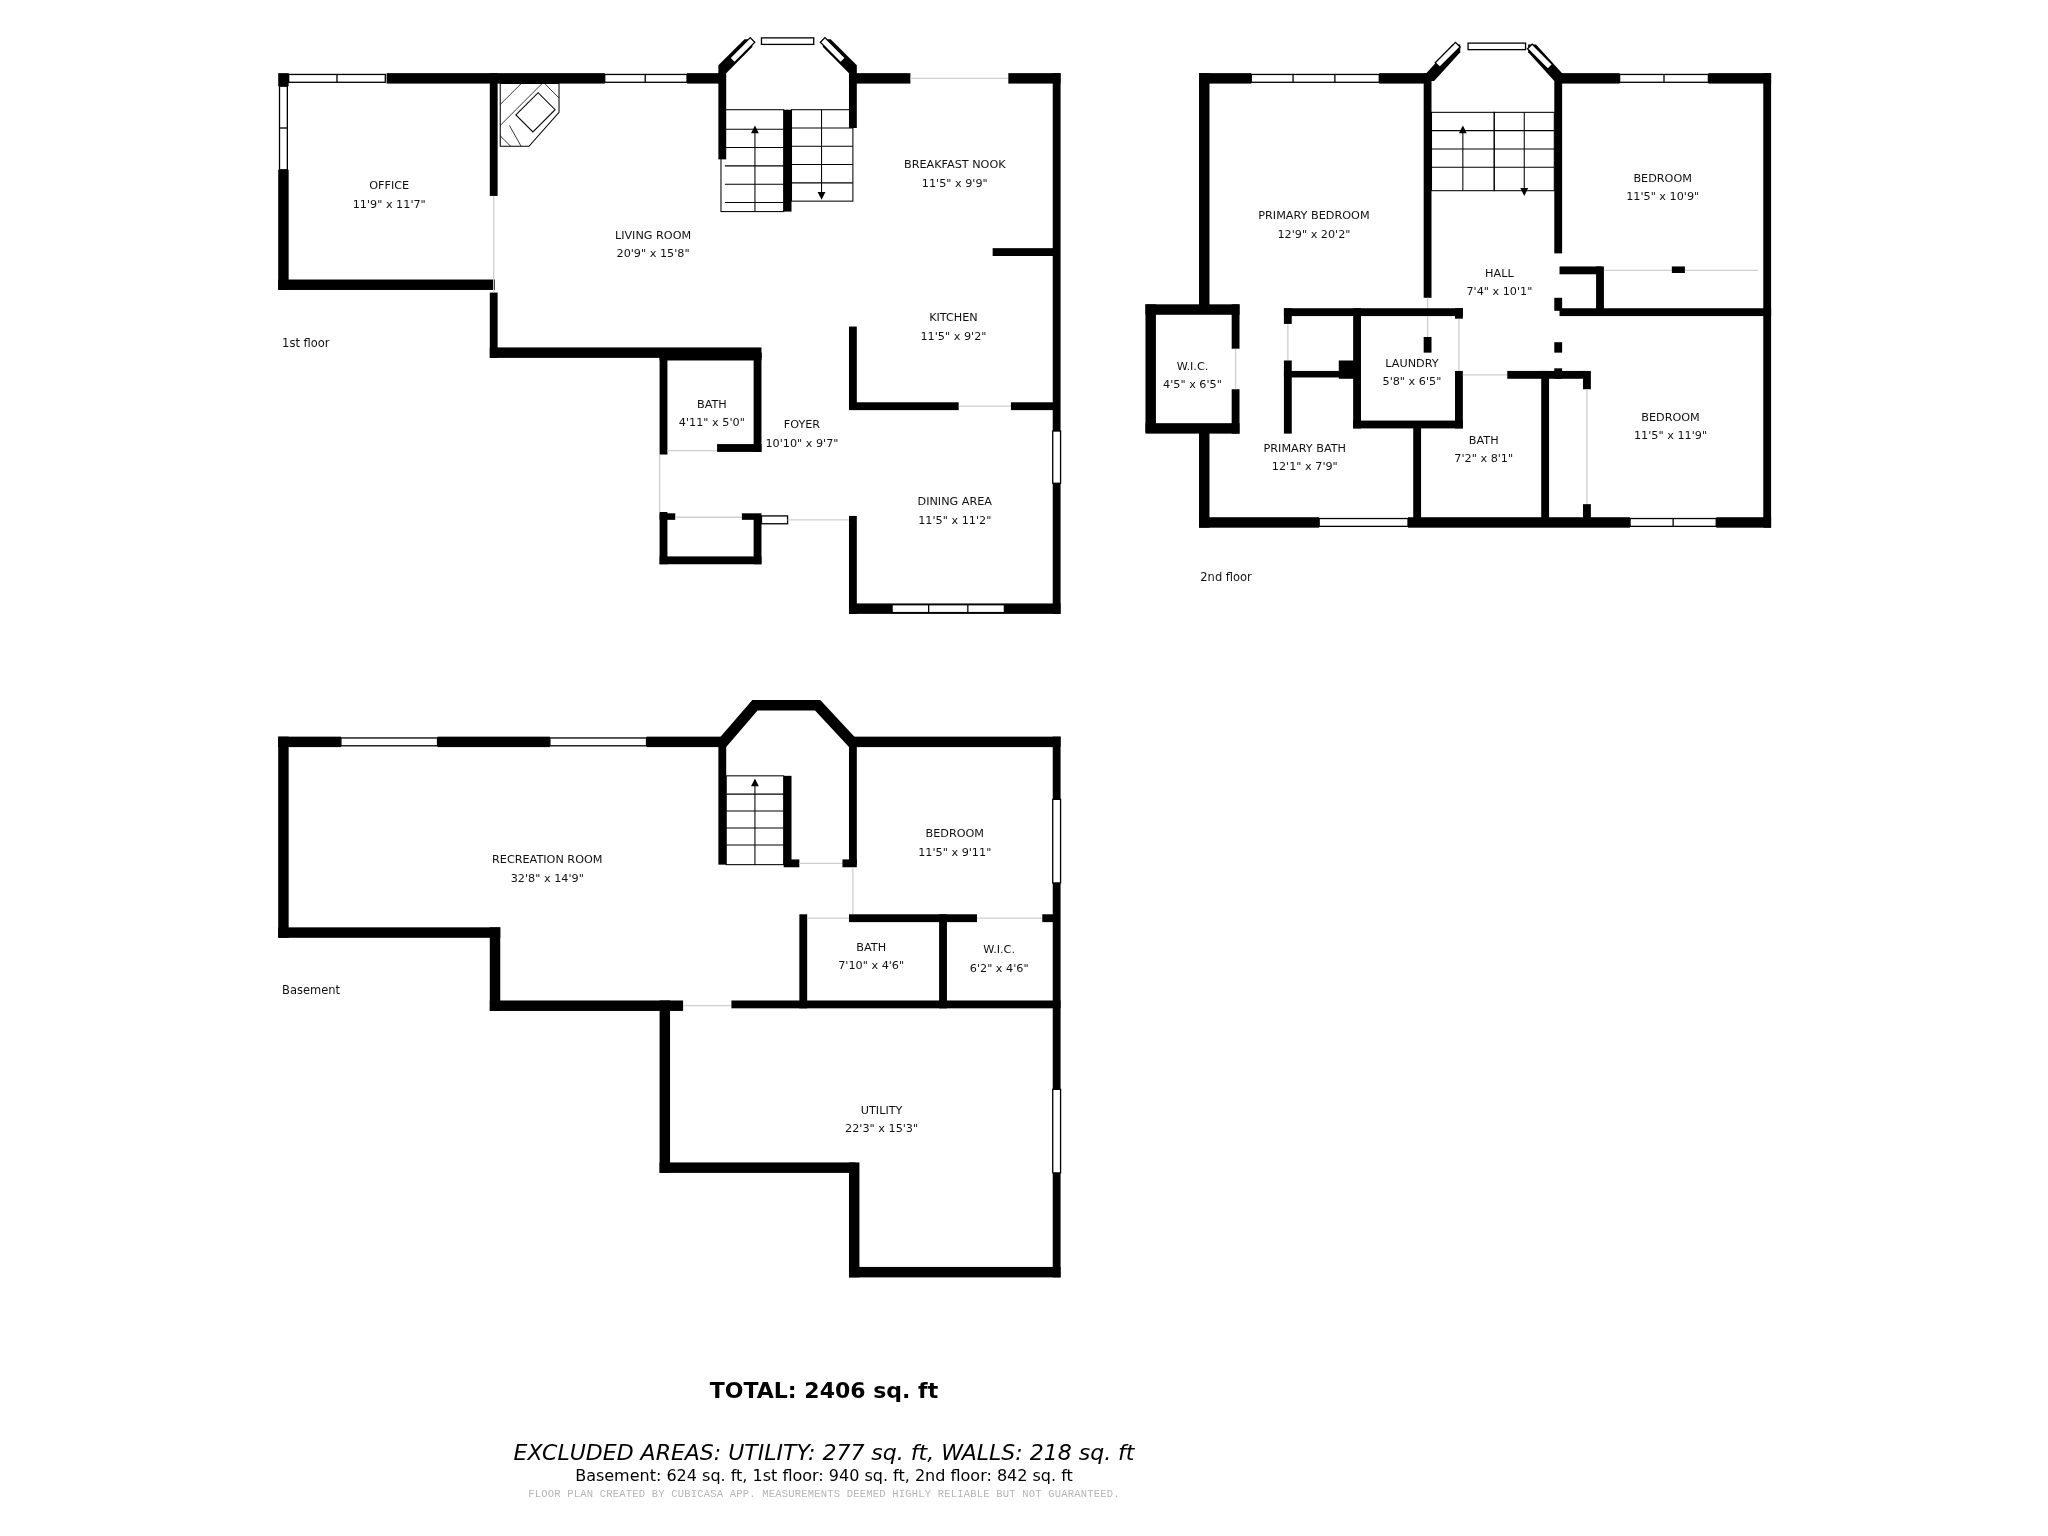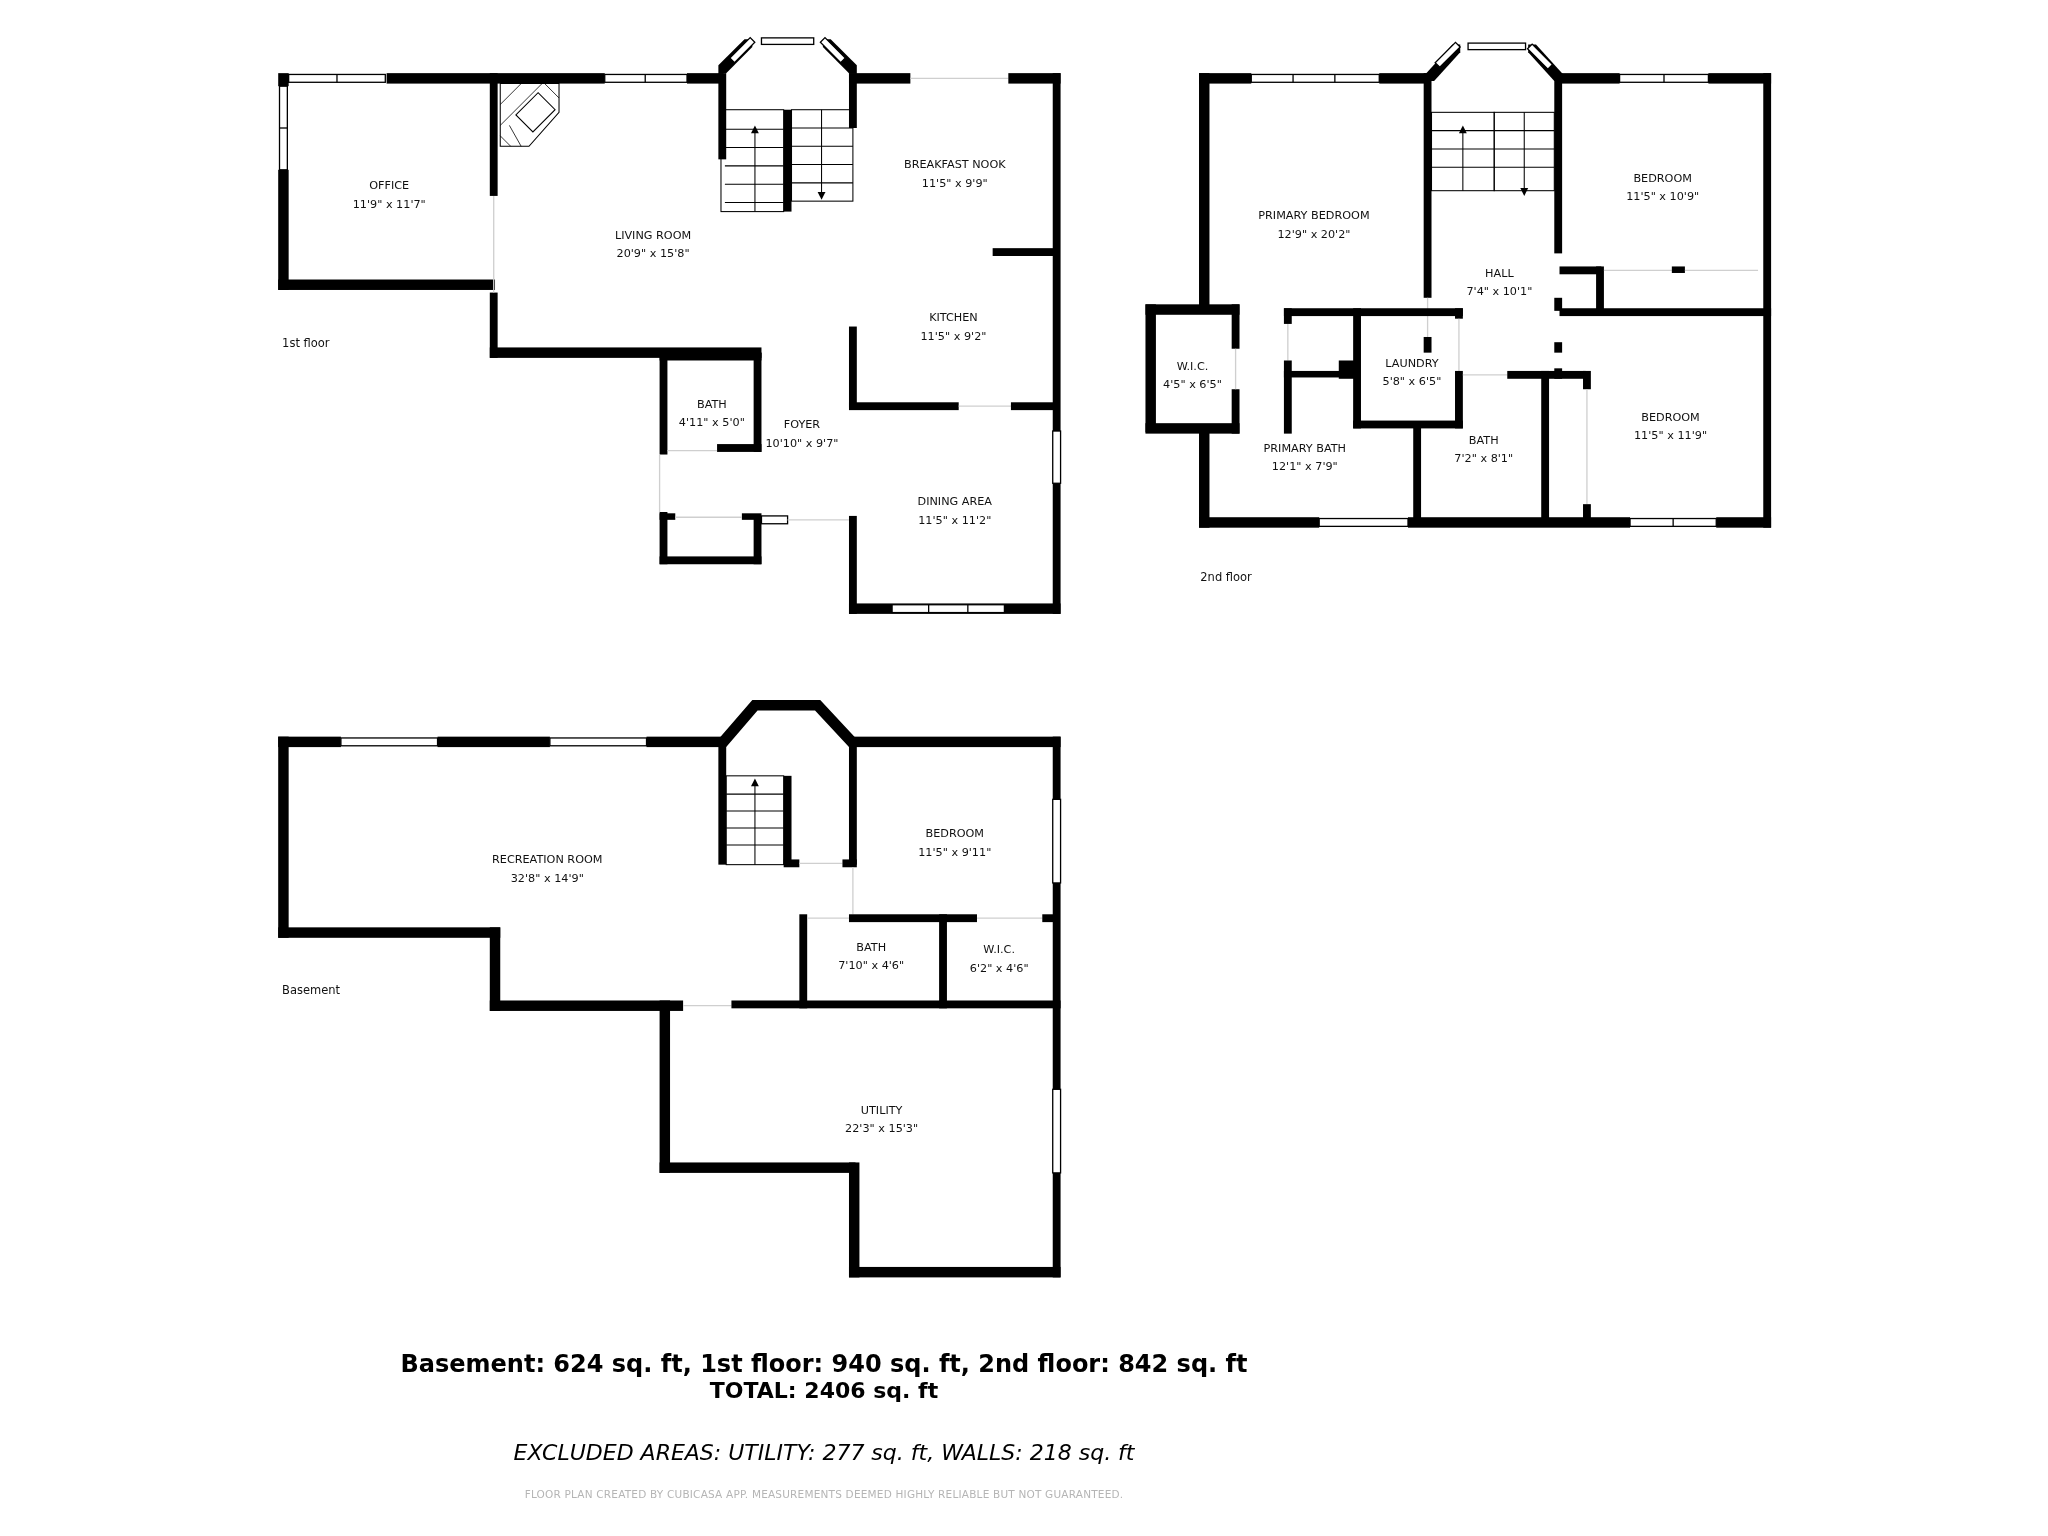--- a/index.html
+++ b/index.html
@@ -8,23 +8,23 @@
   .wall { fill: #000; stroke: none; }
   .wline { stroke: #000; fill: none; }
   .win { fill: #fff; stroke: #000; stroke-width: 1; }
   .opening { stroke: #cfcfcf; stroke-width: 1; }
   .stair { fill: none; stroke: #000; stroke-width: 0.8; }
   .room-name { font-family: "DejaVu Sans", sans-serif; font-size: 8.6px; fill: #111; text-anchor: middle; }
   .room-dim { font-family: "DejaVu Sans", sans-serif; font-size: 8.6px; fill: #111; text-anchor: middle; }
   .floor-label { font-family: "DejaVu Sans", sans-serif; font-size: 8.8px; fill: #111; }
   .summary { position: absolute; left: 0; width: 1648px; text-align: center; color: #000; font-family: "DejaVu Sans", sans-serif; }
   #total { top: 1378px; font-size: 22px; font-weight: bold; }
-  #breakdown { top: 1350px; font-size: 24px; font-weight: bold; }
+  #breakdown { top: 1466px; font-size: 16px; }
   #excluded { top: 1440px; font-size: 22px; font-style: italic; }
-  #disclaimer { top: 1488px; font-size: 10.5px; color: #b5b5b5; letter-spacing: 0.2px; }
+  #disclaimer { top: 1488px; font-size: 10.5px; color: #b5b5b5; letter-spacing: 0.2px; font-family: Liberation Mono, monospace; }
 </style>
 </head>
 <body>
 
 <svg id="plan" viewBox="0 0 1568 1176" preserveAspectRatio="none" xmlns="http://www.w3.org/2000/svg">
 
   <g>
 
     <g>
       <rect class="wall" x="213" y="56" width="8" height="10"></rect>

